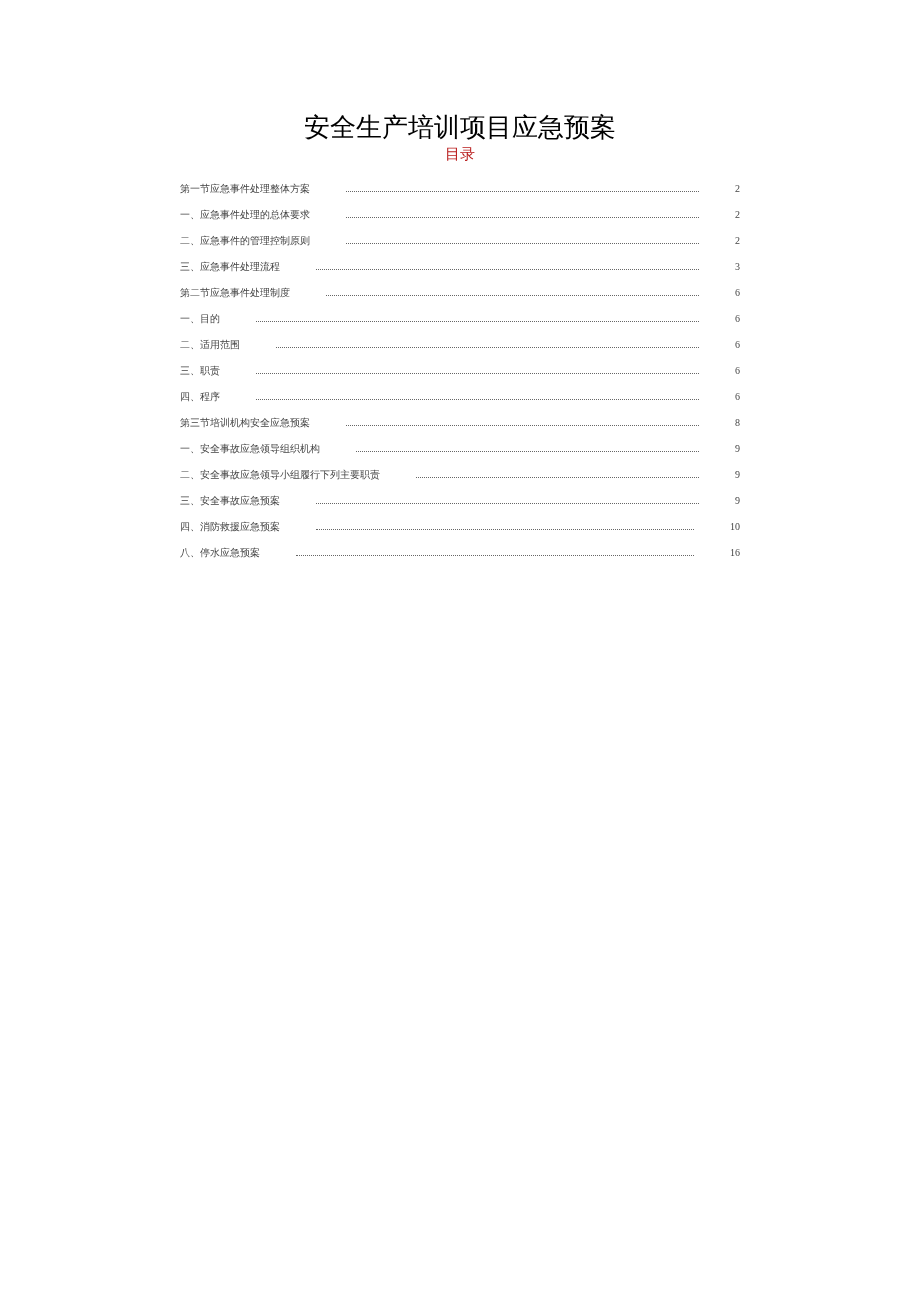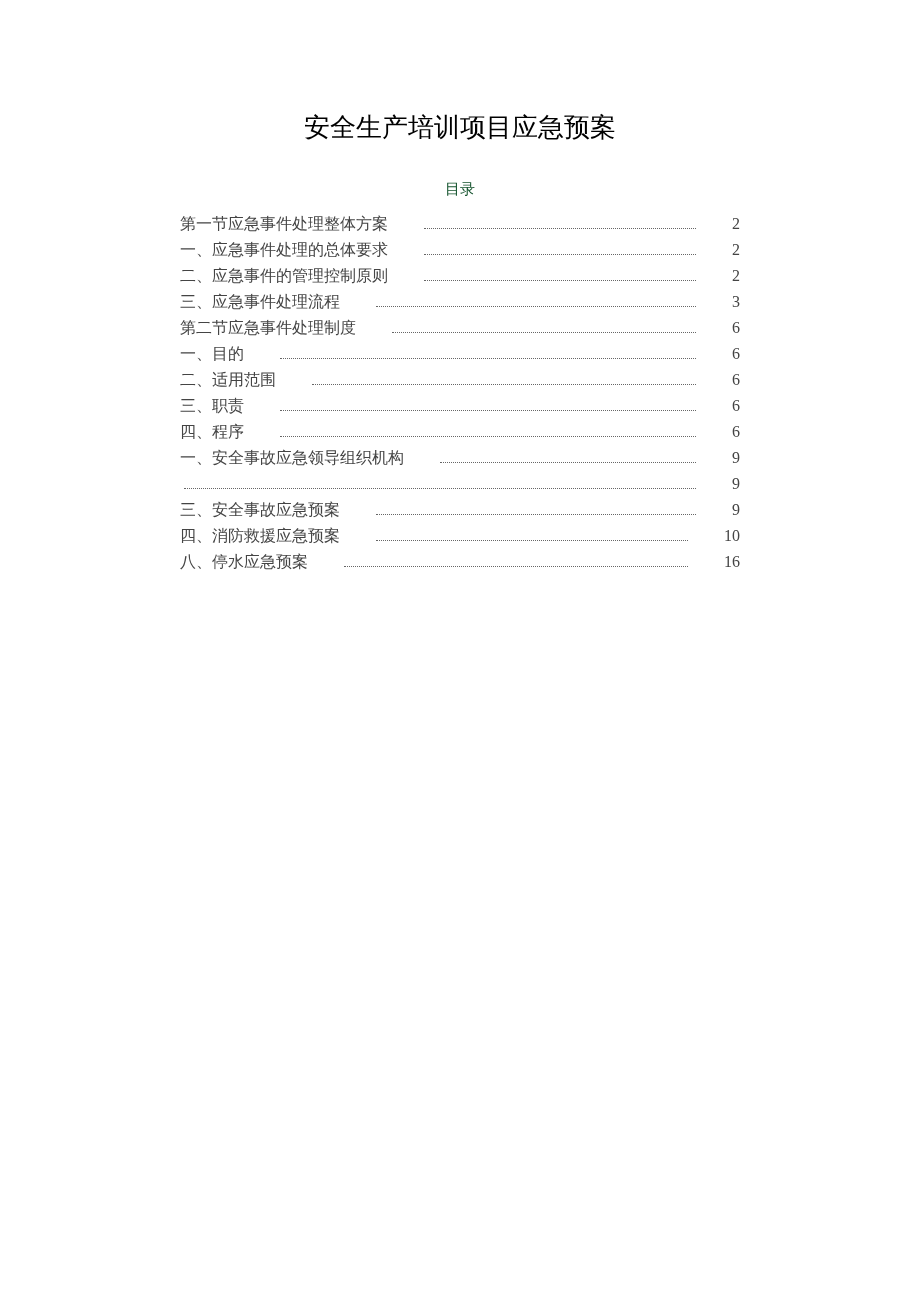--- a/index.html
+++ b/index.html
@@ -13,36 +13,35 @@
       width: 920px;
       height: 1301px;
       padding: 110px 180px 0 180px;
       color: #333333;
     }
     .page-title {
       text-align: center;
       font-size: 26px;
       font-weight: normal;
       font-family: "SimSun", "宋体", serif;
-      margin-bottom: 35px;
       color: #000000;
     }
     .toc-heading {
       text-align: center;
       font-size: 15px;
       margin-bottom: 12px;
-      color: #14532d;
+      color: #b91c1c;
     }
     .toc-list {
       list-style: none;
     }
     .toc-item {
       display: flex;
       align-items: baseline;
-      font-size: 16px;
+      font-size: 10px;
       line-height: 26px;
       color: #444444;
       white-space: nowrap;
       gap: 32px;
     }
     .toc-label {
       flex-shrink: 0;
     }
     .toc-dots {
       flex: 1;
@@ -103,25 +102,31 @@
       <span class="toc-label">三、职责</span>
       <span class="toc-dots"></span>
       <span class="toc-page">6</span>
     </li>
     <li class="toc-item">
       <span class="toc-label">四、程序</span>
       <span class="toc-dots"></span>
       <span class="toc-page">6</span>
     </li>
     <li class="toc-item">
+      <span class="toc-label">第三节培训机构安全应急预案</span>
+      <span class="toc-dots"></span>
+      <span class="toc-page">8</span>
+    </li>
+    <li class="toc-item">
       <span class="toc-label">一、安全事故应急领导组织机构</span>
       <span class="toc-dots"></span>
       <span class="toc-page">9</span>
     </li>
     <li class="toc-item">
+      <span class="toc-label">二、安全事故应急领导小组履行下列主要职责</span>
       <span class="toc-dots"></span>
       <span class="toc-page">9</span>
     </li>
     <li class="toc-item">
       <span class="toc-label">三、安全事故应急预案</span>
       <span class="toc-dots"></span>
       <span class="toc-page">9</span>
     </li>
     <li class="toc-item">
       <span class="toc-label">四、消防救援应急预案</span>

